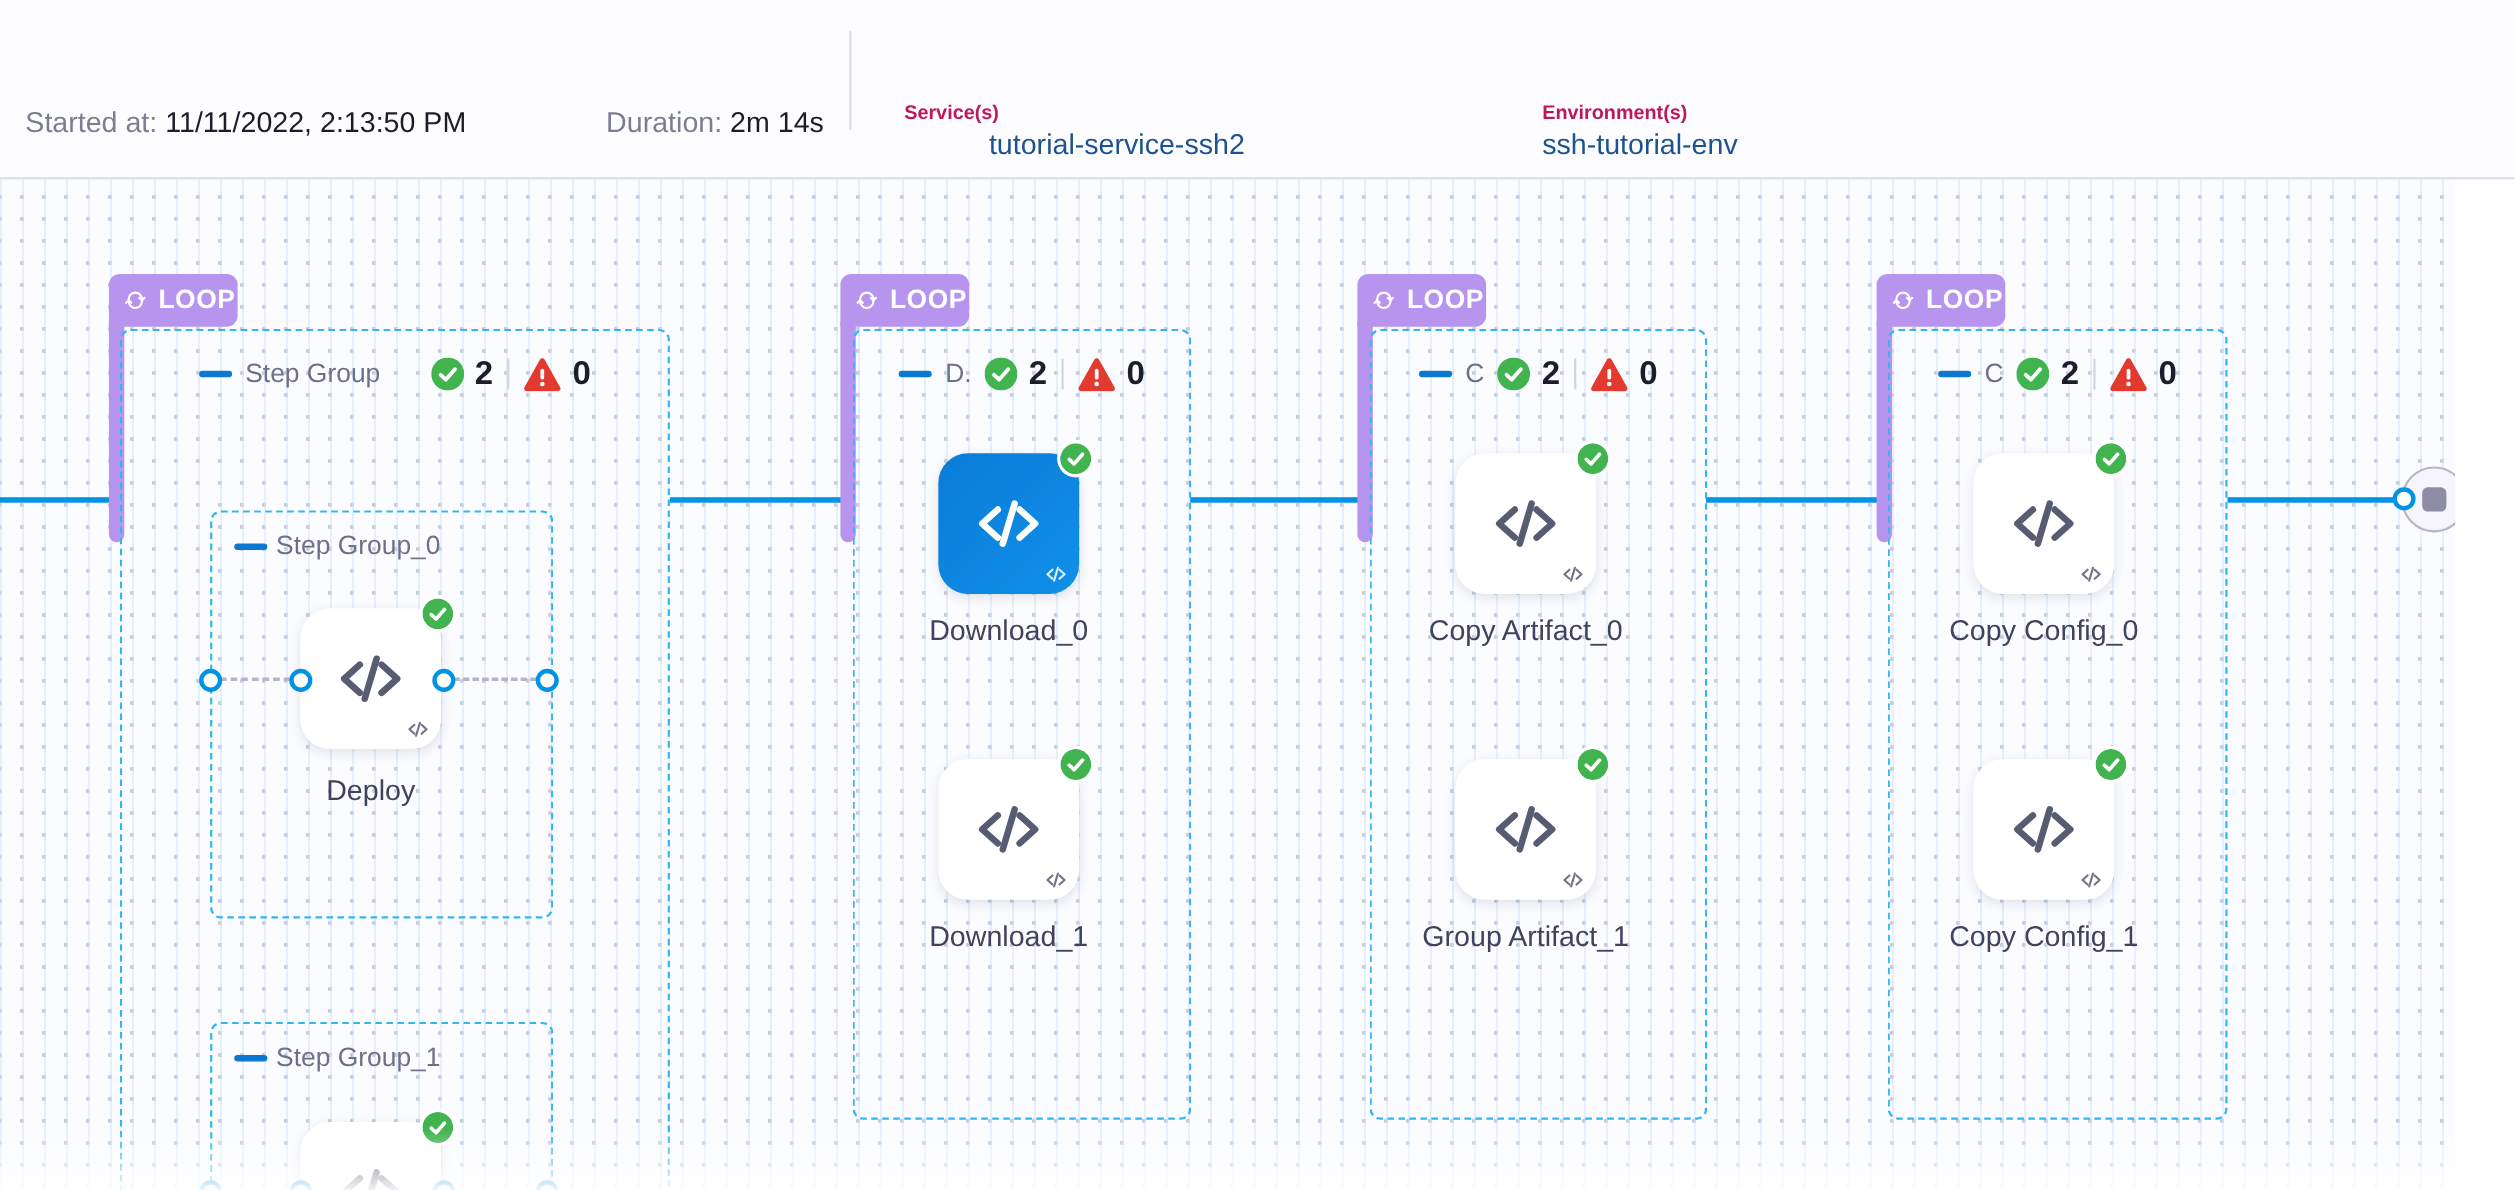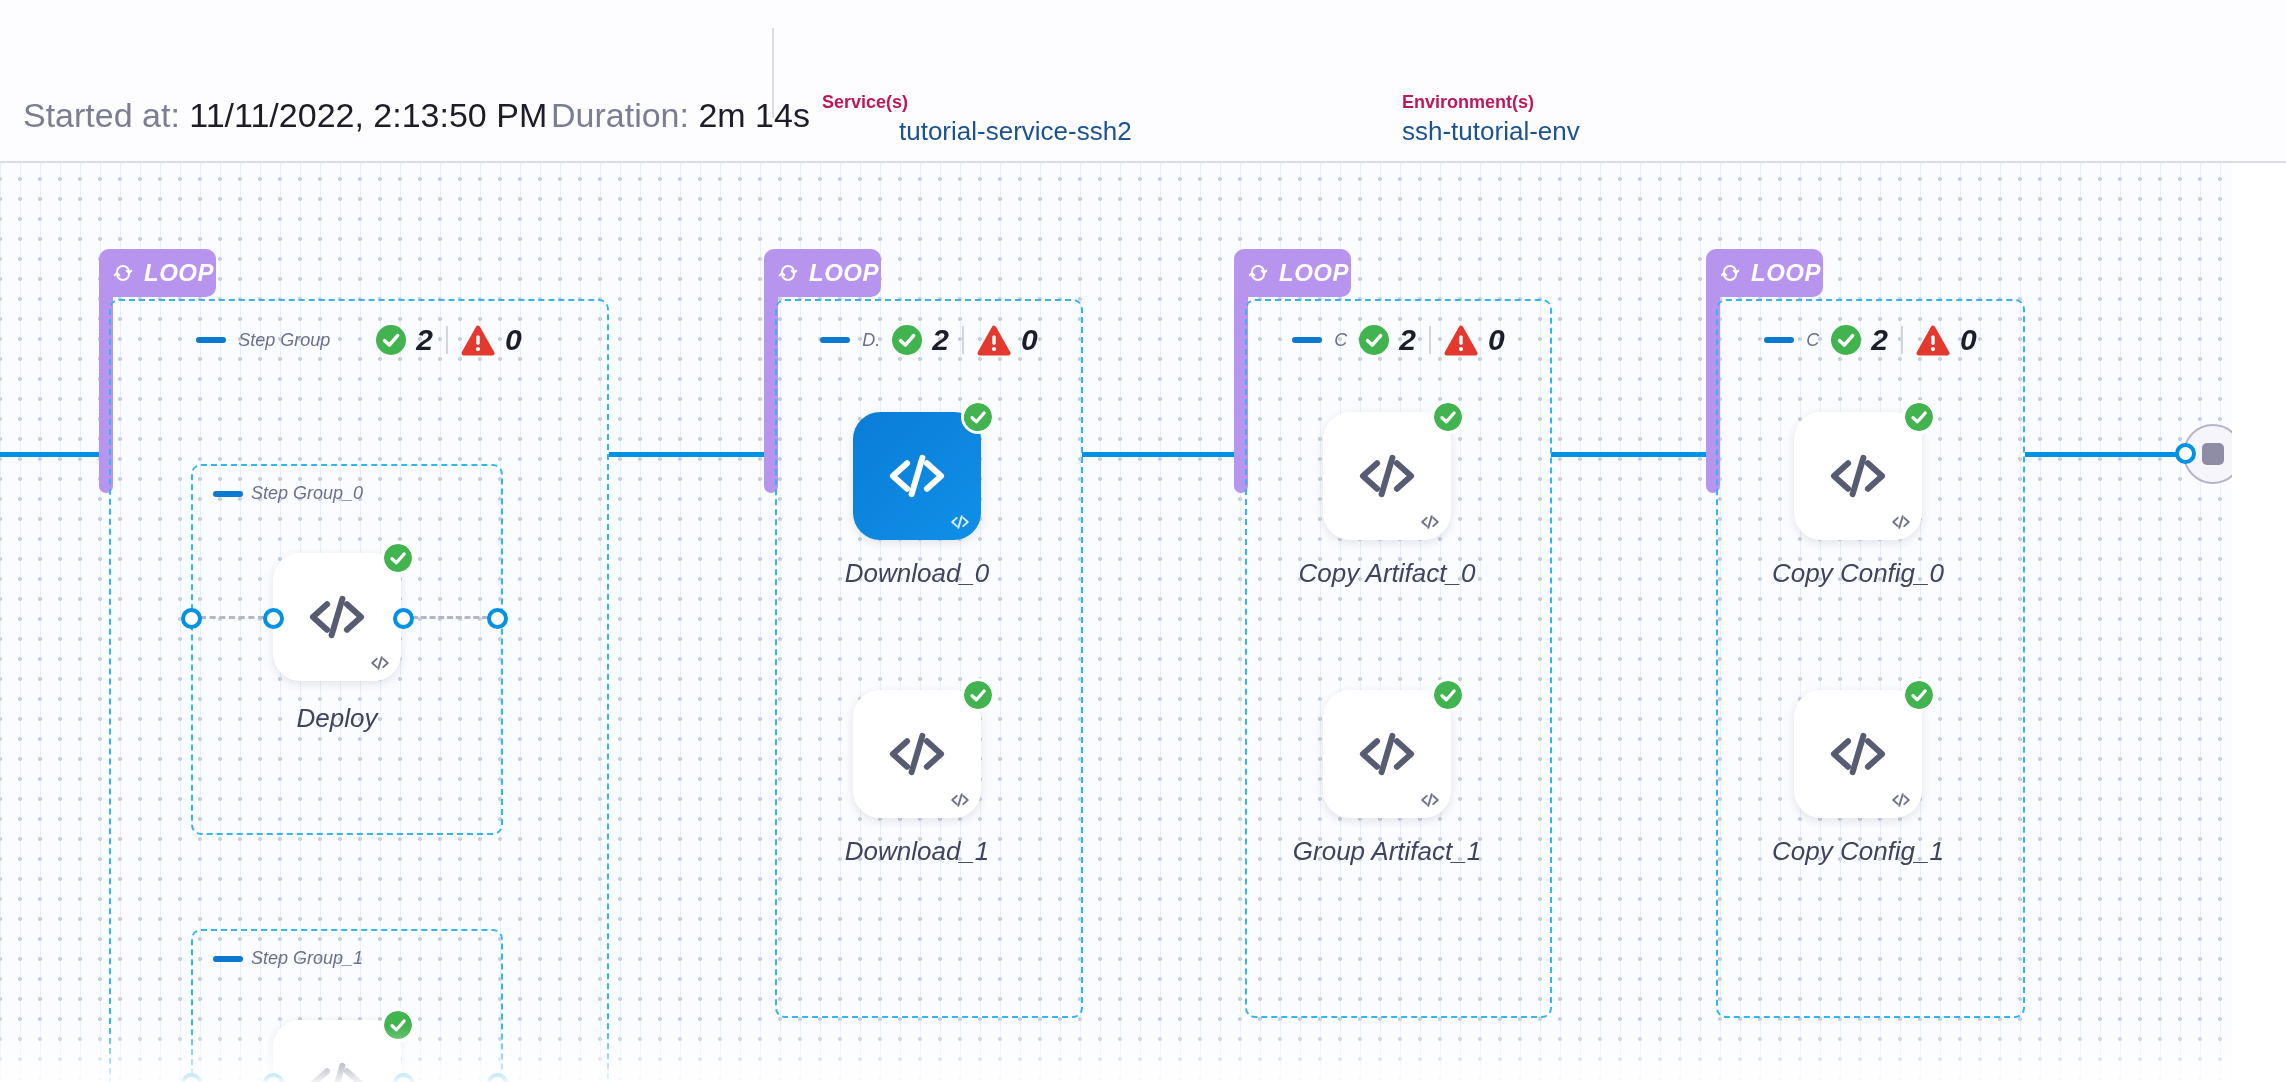--- a/index.html
+++ b/index.html
@@ -2,52 +2,52 @@
 <html><head>
 <meta charset="utf-8">
 <style>
   * { margin:0; padding:0; box-sizing:border-box; }
   html,body { width:2286px; height:1082px; font-family:"Liberation Sans", sans-serif; background:#fff; }
   .page { position:relative; width:2286px; height:1082px; overflow:hidden; }
 
   
   .topbar { position:absolute; left:0; top:0; width:2286px; height:163px; background:#fdfdff; border-bottom:2px solid #dcdde9; z-index:5; }
   .stage-title { position:absolute; left:23px; top:18px; font-size:31px; font-weight:700; color:#15151f; letter-spacing:-0.3px; }
-  .meta-row { position:absolute; top:96px; font-size:34px; color:#1d1d29; white-space:nowrap; }
+  .meta-row { position:absolute; top:96px; font-size:26px; color:#1d1d29; white-space:nowrap; }
   .meta-label { color:#7b7d91; }
   .v-divider { position:absolute; left:772px; top:28px; width:2px; height:90px; background:#dadce8; }
   .hdr-block-label { position:absolute; top:64px; font-size:18px; font-weight:700; color:#be185d;margin-top:28px; }
   .hdr-block-link { position:absolute; top:116px; font-size:26px; color:#1b5292; text-decoration:none; cursor:pointer; }
 
   
   .canvas { position:absolute; left:0; top:163px; width:2232px; height:919px; overflow:hidden;
     background-color:#fbfcff;
     background-image:
       linear-gradient(to right, rgba(208,228,248,.50) 1.5px, transparent 1.5px),
       radial-gradient(circle, #c7cad7 1.7px, transparent 2.3px);
     background-size:20px 20px, 20px 20px;
-    background-position:0 0, 10px 6px;font-style:italic; }
+    background-position:0 0, 10px 6px; }
   .bottom-fade { position:absolute; left:0; bottom:0; width:100%; height:55px;
     background:linear-gradient(to bottom, rgba(255,255,255,0), rgba(255,255,255,.92)); pointer-events:none; z-index:9; }
 
   
   .loop-bar { position:absolute; width:14px; top:130px; height:200px; background:#b794ee; border-radius:0 0 7px 7px; z-index:1; }
   .loop-badge { position:absolute; top:86px; width:117px; height:48px; background:#b794ee; border-radius:10px 10px 10px 0;
     display:flex; align-items:center; padding-left:12px; gap:9px; z-index:2; cursor:pointer; }
   .loop-badge span { color:#fff; font-size:24px; font-weight:700; letter-spacing:.5px; }
   .loop-badge svg { width:24px; height:24px; }
 
   
   .group-box { position:absolute; border:2.5px dashed #35b5f0; border-radius:10px; z-index:2; }
   .sub-box   { position:absolute; border:2.5px dashed #35b5f0; border-radius:10px; z-index:2; }
 
   
   .group-header { position:absolute; height:44px; display:flex; align-items:center; justify-content:center; gap:12px; z-index:3; }
   .minus { width:30px; height:6px; border-radius:3px; background:#0b79d0; cursor:pointer; flex:0 0 auto; }
-  .g-title { font-size:18px; color:#6d7089; white-space:nowrap; }
+  .g-title { font-size:24px; color:#6d7089; white-space:nowrap; }
   .hdr-count { font-size:30px; font-weight:700; color:#1c1d2b; }
   .hdr-sep { width:2px; height:28px; background:#d4d4e0; margin:0 3px; }
   .badge-cluster { display:flex; align-items:center; gap:10px; }
 
   .sub-header { position:absolute; display:flex; align-items:center; gap:8px; z-index:3; }
 
   
   .line { position:absolute; height:5px; top:289px; background:#0092e4; z-index:1; }
   .ring { position:absolute; width:21px; height:21px; border:4.5px solid #0092e4; background:#fff; border-radius:50%; z-index:4; }
   .dash-line { position:absolute; border-top:3.5px dashed #b4b6c8; z-index:3; }

